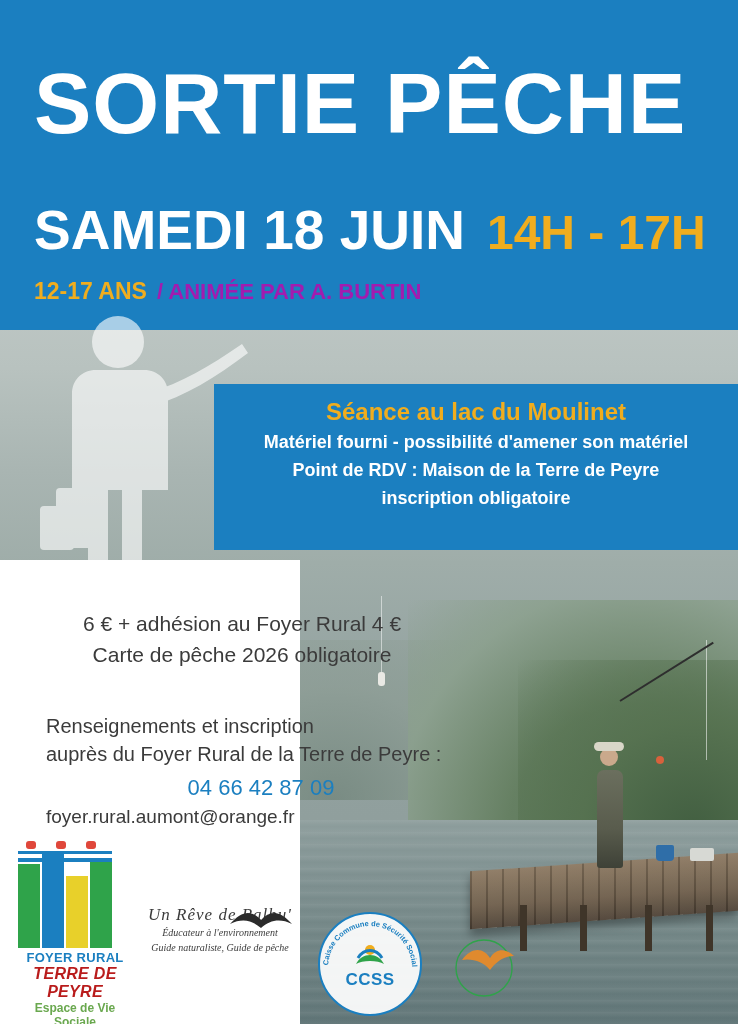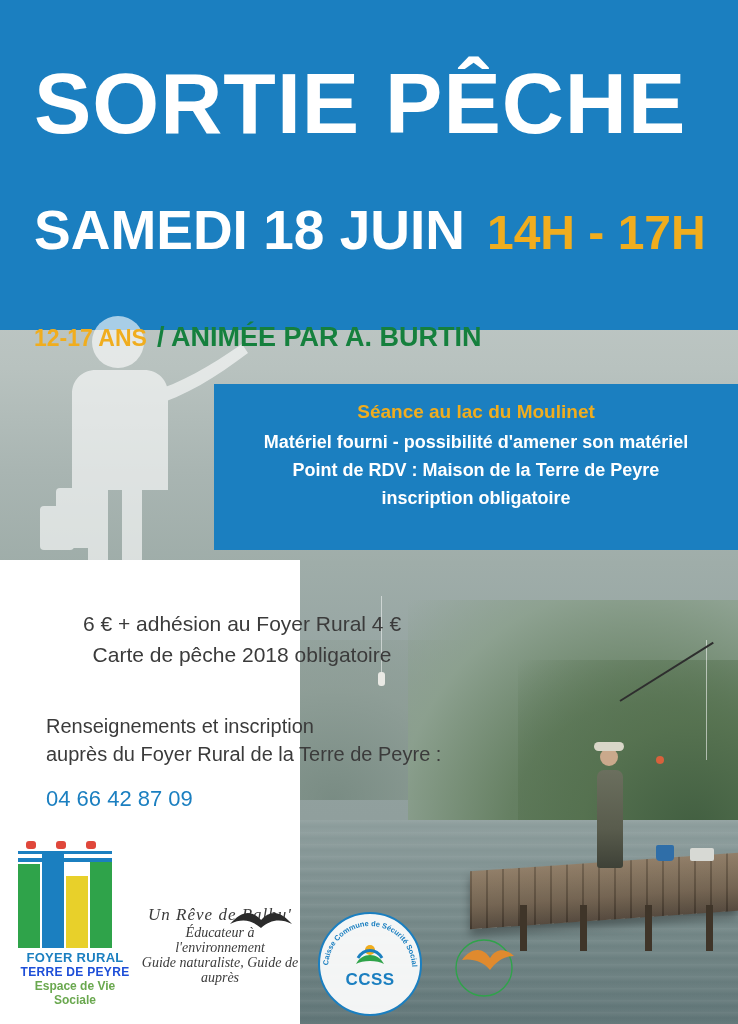--- a/index.html
+++ b/index.html
@@ -176,75 +176,75 @@
     color: #f0ad1e;
     font-size: 48px; font-weight: 700;
   }
   .age-row {
     position: absolute; left: 34px; top: 278px;
     display: flex; align-items: baseline; gap: 10px;
     white-space: nowrap;
   }
   .age-pre { color: #ffffff; font-size: 31px; font-weight: 700; }
   .age-range { color: #f0ad1e; font-size: 23px; font-weight: 700; }
-  .age-post { color: #15803d; font-size: 27px; font-weight: 700; margin-top: 44px; }
+  .age-post { color: #a21caf; font-size: 22px; font-weight: 700; }
 
   
   .info-box {
     position: absolute; left: 214px; top: 384px; width: 524px; height: 166px;
     background: #1b7fc0;
     padding: 12px 16px 10px 16px;
     text-align: center;
   }
   .info-title {
-    color: #f0ad1e; font-size: 19px; font-weight: 700; line-height: 32px;
+    color: #f0ad1e; font-size: 24px; font-weight: 700; line-height: 32px;
   }
   .info-line {
     color: #ffffff; font-size: 18px; font-weight: 700; line-height: 28px;
   }
 
   
   .price-block { position: absolute; left: 32px; top: 608px; width: 420px; text-align: center; }
   .price-line {
     color: #3b3b3b; font-size: 21px; line-height: 31px; font-weight: 400;
   }
   .contact-block { position: absolute; left: 46px; top: 712px; width: 430px; }
   .contact-line {
     color: #3b3b3b; font-size: 20px; line-height: 28px;
   }
   .contact-phone {
-    color: #1b7fc0; font-size: 22px; line-height: 32px; margin-top: 15px;
+    color: #1b7fc0; font-size: 22px; line-height: 32px; margin-top: 4px; text-align: center;
   }
   .contact-mail {
     color: #3b3b3b; font-size: 19px; line-height: 26px;
   }
 
   
   .logo-foyer {
     position: absolute; left: 16px; top: 838px; width: 118px; height: 160px;
   }
   .logo-foyer .bars { position: relative; width: 118px; height: 110px; }
   .logo-foyer .bar { position: absolute; bottom: 0; }
   .logo-foyer-text {
     position: absolute; top: 112px; left: 0; width: 118px; text-align: center;
   }
   .lf-l1 { color: #1b7fc0; font-size: 13px; font-weight: 700; letter-spacing: .3px; }
-  .lf-l2 { color: #1d4ed8; font-size: 12px; font-weight: 700; letter-spacing: .3px; }
+  .lf-l2 { color: #b91c1c; font-size: 16px; font-weight: 700; letter-spacing: .3px; font-style: italic; }
   .lf-l3 { color: #6aa84f; font-size: 12px; font-weight: 700; }
 
   .logo-reve {
     position: absolute; left: 140px; top: 905px; width: 160px; text-align: center;
   }
   .reve-name {
     font-family: "Liberation Serif", serif;
     font-style: italic; font-size: 17px; color: #3b3b3b; letter-spacing: 1px;
   }
   .reve-sub {
     font-family: "Liberation Serif", serif;
-    font-style: italic; font-size: 14px; color: #3b3b3b; line-height: 15px;
+    font-style: italic; font-size: 10px; color: #3b3b3b; line-height: 15px;
   }
   .bird {
     position: absolute; left: 228px; top: 908px;
   }
 
   .logo-ccss {
     position: absolute; left: 318px; top: 912px; width: 104px; height: 104px;
   }
   .ccss-ring {
     position: absolute; inset: 0; border-radius: 50%;
@@ -325,27 +325,28 @@
 
   <div class="info-box">
     <div class="info-title">Séance au lac du Moulinet</div>
     <div class="info-line">Matériel fourni - possibilité d'amener son matériel</div>
     <div class="info-line">Point de RDV : Maison de la Terre de Peyre</div>
     <div class="info-line">inscription obligatoire</div>
   </div>
 
   <div class="price-block">
     <div class="price-line">6 €  + adhésion au Foyer Rural 4 €</div>
-    <div class="price-line">Carte de pêche 2018 obligatoire</div>
+    <div class="price-line">Carte de pêche 2026 obligatoire</div>
   </div>
 
   <div class="contact-block">
     <div class="contact-line">Renseignements et inscription</div>
     <div class="contact-line">auprès du Foyer Rural de la Terre de Peyre :</div>
     <div class="contact-phone">04 66 42 87 09</div>
+    <div class="contact-mail">foyer.rural.aumont@orange.fr</div>
   </div>
 
   <div class="logo-foyer">
     <div class="bars">
       <div class="bar" style="left:2px;  width:22px; height:84px; background:#2fa34a;"></div>
       <div class="bar" style="left:26px; width:22px; height:96px; background:#1b7fc0;"></div>
       <div class="bar" style="left:50px; width:22px; height:72px; background:#e8d02a;"></div>
       <div class="bar" style="left:74px; width:22px; height:88px; background:#2fa34a;"></div>
       <div class="bar" style="left:2px;  bottom:86px; width:94px; height:4px; background:#1b7fc0;"></div>
       <div class="bar" style="left:2px;  bottom:94px; width:94px; height:3px; background:#1b7fc0;"></div>
@@ -356,21 +357,21 @@
     <div class="logo-foyer-text">
       <div class="lf-l1">FOYER RURAL</div>
       <div class="lf-l2">TERRE DE PEYRE</div>
       <div class="lf-l3">Espace de Vie Sociale</div>
     </div>
   </div>
 
   <div class="logo-reve">
     <div class="reve-name">Un Rêve de Balbu'</div>
     <div class="reve-sub">Éducateur à l'environnement</div>
-    <div class="reve-sub">Guide naturaliste, Guide de auprès</div>
+    <div class="reve-sub">Guide naturaliste, Guide de pêche</div>
   </div>
   <svg class="bird" width="66" height="26" viewBox="0 0 66 26">
     <path d="M2 16 C14 2, 24 2, 33 12 C42 2, 52 2, 64 16 C52 10, 42 12, 33 20 C24 12, 14 10, 2 16 Z" fill="#2b2b2b"></path>
   </svg>
 
   <div class="logo-ccss">
     <div class="ccss-ring"></div>
     <svg class="ccss-arc" viewBox="0 0 104 104">
       <defs>
         <path id="arcpath" d="M10,56 A42,42 0 0,1 94,56"></path>

